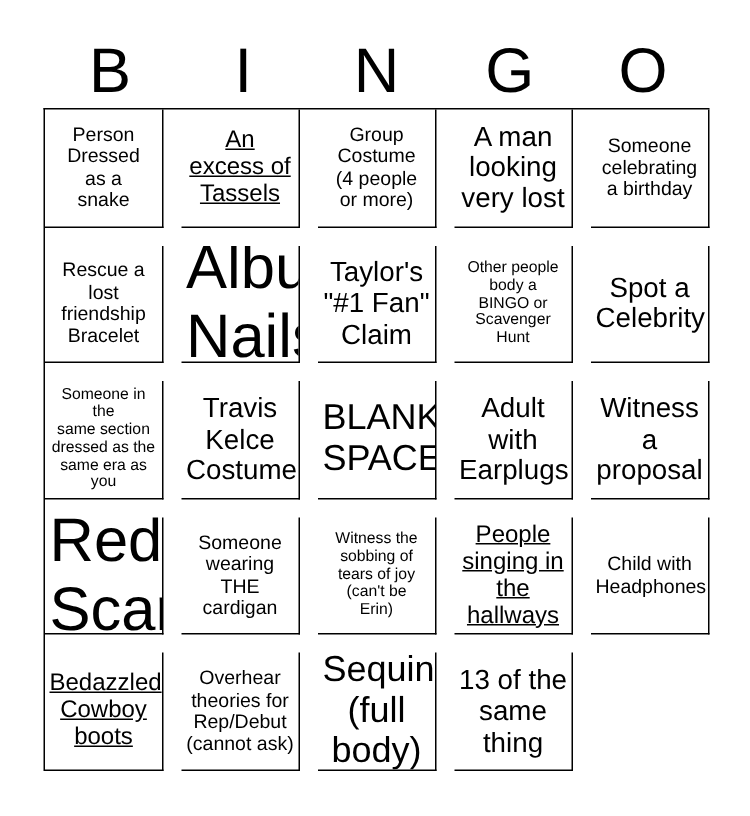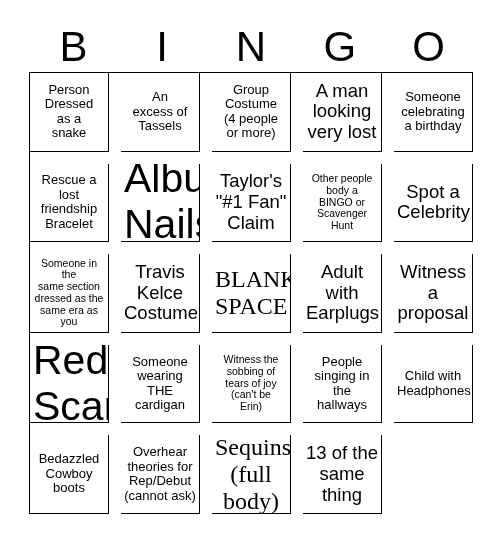--- a/index.html
+++ b/index.html
@@ -72,23 +72,23 @@
   .cell-text {
     display: block;
     width: 100%;
     line-height: 1.12;
     white-space: pre-line;
   }
 
   
   .size-xs .cell-text { font-size: 10.5px; }
   .size-s  .cell-text { font-size: 13px; }
-  .size-m  .cell-text { font-size: 13px; }
+  .size-m  .cell-text { font-size: 16px; text-decoration: underline; }
   .size-l  .cell-text { font-size: 18.5px; }
-  .size-xl .cell-text { font-size: 24px; font-family: Liberation Serif, serif; }
+  .size-xl .cell-text { font-size: 24px; }
   .size-xxl .cell-text { font-size: 41px; }
 </style>
 </head>
 <body>
 
 <div id="bingo-card">
 
   <div id="header-row">
     <div class="header-letter">B</div>
     <div class="header-letter">I</div>

